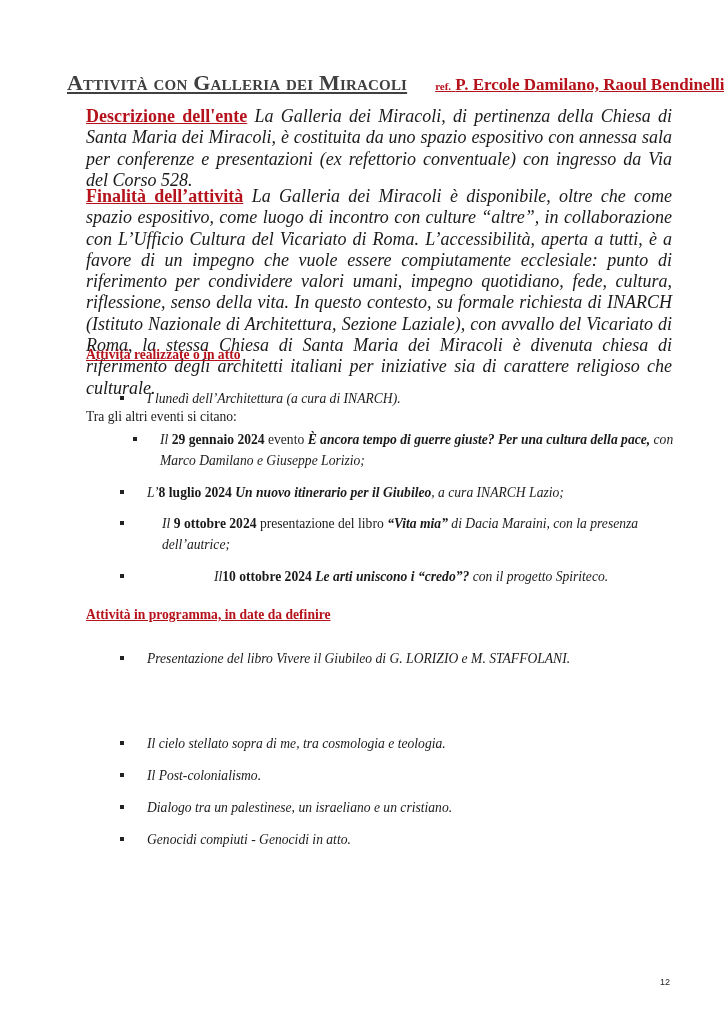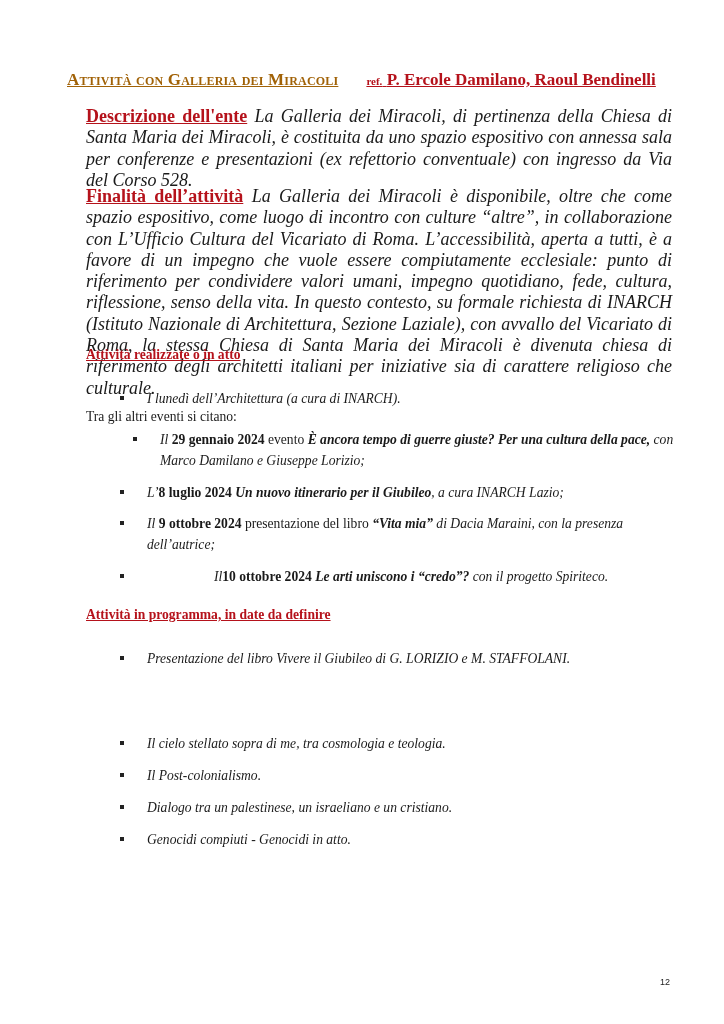--- a/index.html
+++ b/index.html
@@ -1,21 +1,21 @@
 <!DOCTYPE html>
 <html><head>
 <meta charset="utf-8">
 <style>
   html, body { margin: 0; padding: 0; background: #ffffff; }
   body { width: 724px; height: 1024px; position: relative; overflow: hidden;
          font-family: "Liberation Serif", "DejaVu Serif", serif; color: #1a1a1a; }
   .page { position: absolute; left: 0; top: 0; width: 724px; height: 1024px; }
 
   .title-row { position: absolute; left: 67px; top: 70px; width: 610px; white-space: nowrap; }
-  .title-main { color: #a16207; font-size: 17px; font-weight: bold; text-decoration: underline;
+  .title-main { color: #404040; font-size: 22px; font-weight: bold; text-decoration: underline;
                 font-variant: small-caps; letter-spacing: 0.2px; }
   .title-ref { color: #b5121b; font-size: 17px; font-weight: bold; text-decoration: underline; margin-left: 24px; }
   .title-ref .ref-small { font-size: 11px; }
 
   .para { position: absolute; left: 86px; width: 586px; font-size: 18px; line-height: 21.3px;
           text-align: justify; font-style: italic; }
   .lead { color: #b5121b; font-style: normal; font-weight: bold; text-decoration: underline; }
 
   .section-head { position: absolute; left: 86px; color: #b5121b; font-size: 13.6px; font-weight: bold;
                   text-decoration: underline; }
@@ -62,21 +62,21 @@
     <span class="text" style="width:528px;"><span class="it">Il </span><span class="b">29 gennaio 2024</span><span> evento </span><span class="b it">È ancora tempo di guerre giuste? Per una cultura della pace,</span><span class="it"> con Marco Damilano e Giuseppe Lorizio;</span></span>
   </div>
 
   <div class="bullet" style="left:120px; top:482px; width:556px;">
     <span class="dot"></span>
     <span class="text" style="width:528px; white-space:nowrap;"><span class="it">L’</span><span class="b">8 luglio 2024</span><span> </span><span class="b it">Un nuovo itinerario per il Giubileo</span><span class="it">, a cura INARCH Lazio;</span></span>
   </div>
 
   <div class="bullet" style="left:120px; top:513px; width:556px; height:44px;">
     <span class="dot"></span>
-    <span class="text" style="width:528px; text-indent:0;"><span class="it">Il </span><span class="b">9 ottobre 2024</span><span> presentazione del libro </span><span class="b it">“Vita mia”</span><span class="it"> di Dacia Maraini, con la presenza dell’autrice;</span></span>
+    <span class="text" style="width:528px; text-indent:0;margin-left:15px;"><span class="it">Il </span><span class="b">9 ottobre 2024</span><span> presentazione del libro </span><span class="b it">“Vita mia”</span><span class="it"> di Dacia Maraini, con la presenza dell’autrice;</span></span>
   </div>
 
   <div class="bullet" style="left:120px; top:566px; width:556px;">
     <span class="dot"></span>
     <span class="text" style="width:528px; white-space:nowrap;text-align:center;"><span class="it">Il</span><span class="b">10 ottobre 2024</span><span> </span><span class="b it">Le arti uniscono i “credo”?</span><span class="it"> con il progetto Spiriteco.</span></span>
   </div>
 
   <div class="section-head" style="top:607px;">Attività in programma, in date da definire</div>
 
   <div class="bullet" style="left:120px; top:648px; width:556px;">

